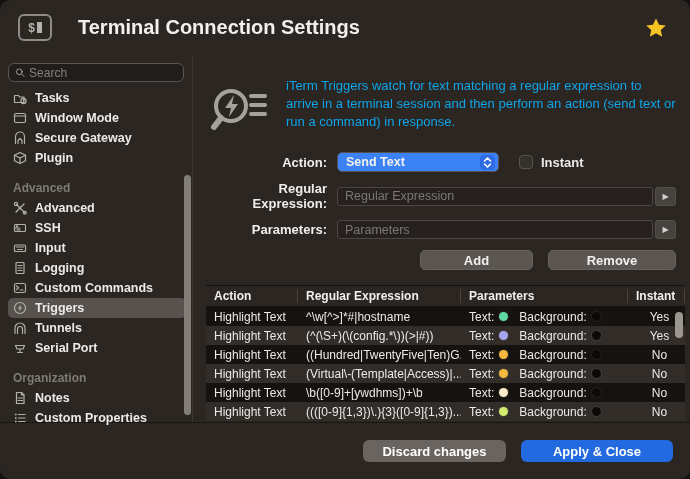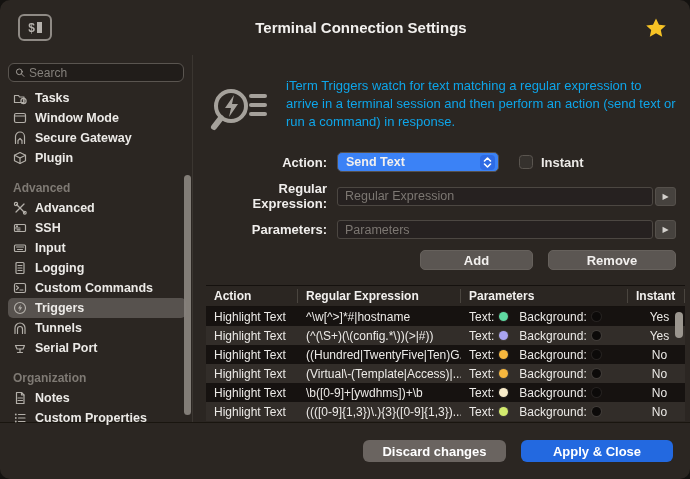--- a/index.html
+++ b/index.html
@@ -9,21 +9,21 @@
     width:690px; height:479px; background:#2b2622; border-radius:10px;
     overflow:hidden; position:relative; color:#e9e7e4;
     display:flex; flex-direction:column;
   }
   
   .titlebar{ height:55px; flex:0 0 55px; display:flex; align-items:center; padding:0 22px 0 18px; }
   .app-icon{ width:34px; height:27px; border:2.5px solid #8f8a85; border-radius:6px;
     display:flex; align-items:center; justify-content:center; gap:2px; }
   .app-icon .dollar{ color:#b5b1ac; font-weight:bold; font-size:12px; line-height:1; }
   .app-icon .cursor{ width:5px; height:11px; background:#b5b1ac; display:inline-block; }
-  .win-title{ font-size:15px; font-weight:700; color:#f2f0ee; margin-left:26px; flex:1;text-align:center; }
+  .win-title{ font-size:20px; font-weight:700; color:#f2f0ee; margin-left:26px; flex:1; }
   .star{ color:#f7c325; }
   
   .content{ flex:1; display:flex; min-height:0; }
   
   .sidebar{ width:193px; flex:0 0 193px; border-right:1px solid #3b3631; padding:8px 6px 0 8px; position:relative; }
   .search{ width:176px; height:19px; background:#211d1a; border:1px solid #5a5550; border-radius:6px;
     display:flex; align-items:center; padding:0 6px; gap:4px; }
   .search input{ background:transparent; border:none; outline:none; color:#e9e7e4; font-size:12px; width:100%;
     font-family:"Liberation Sans", sans-serif; }
   .search input::placeholder{ color:#84807b; }

